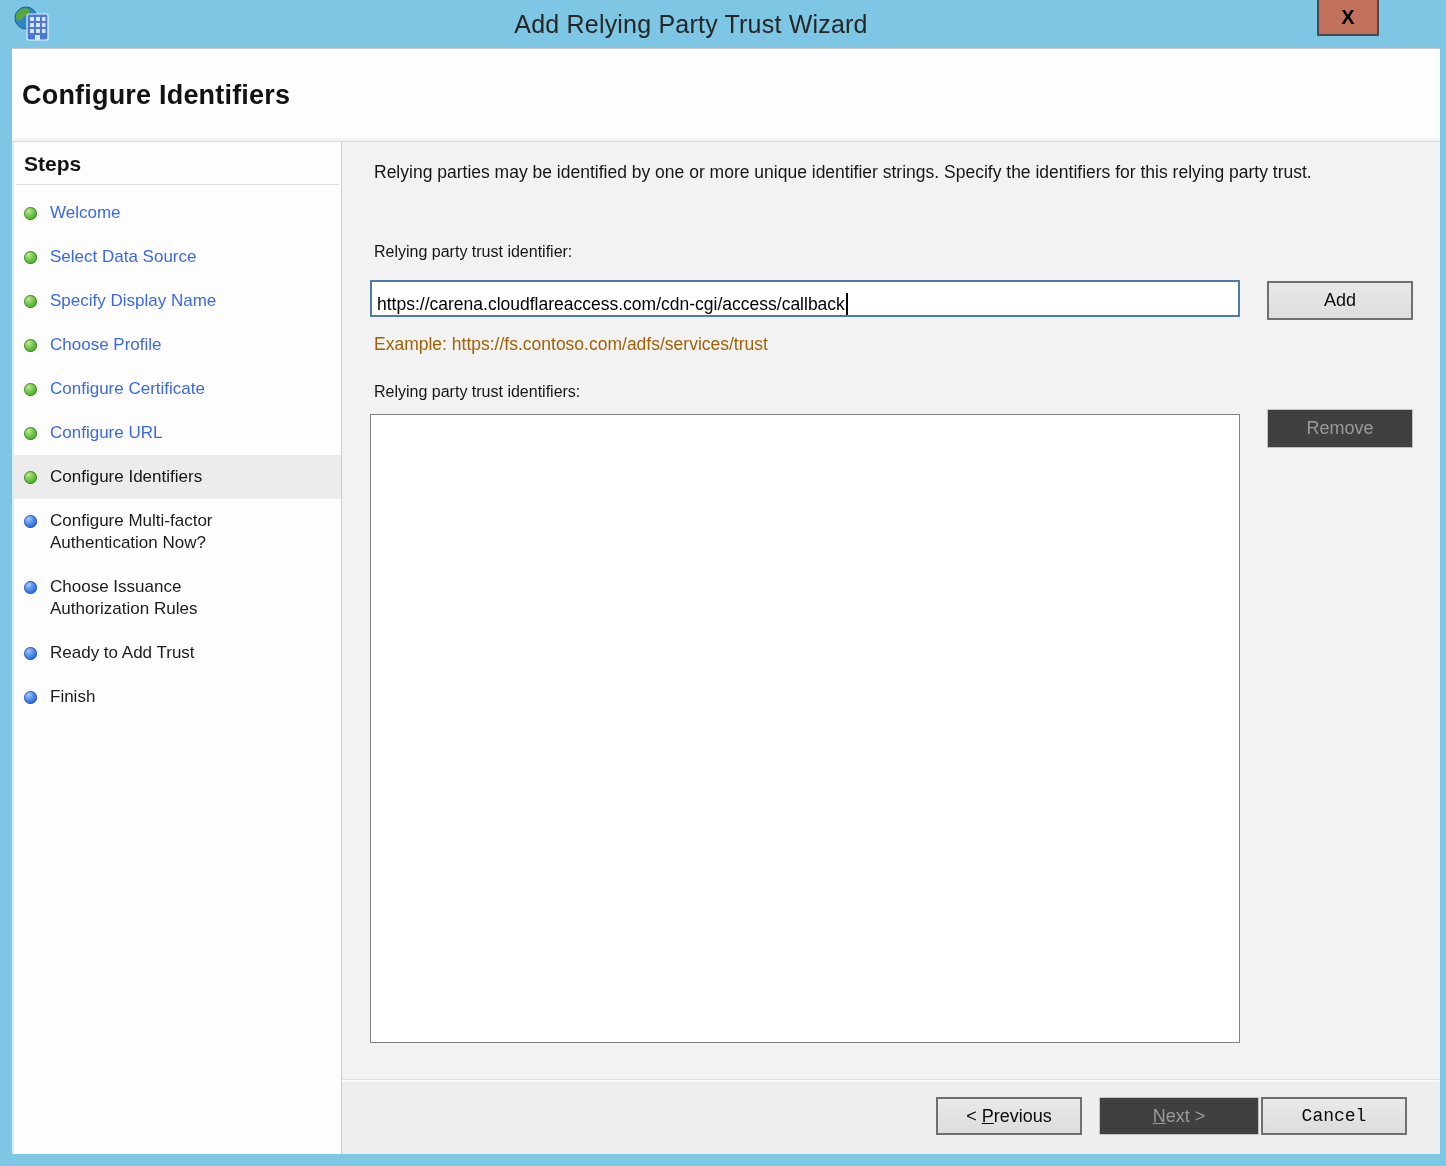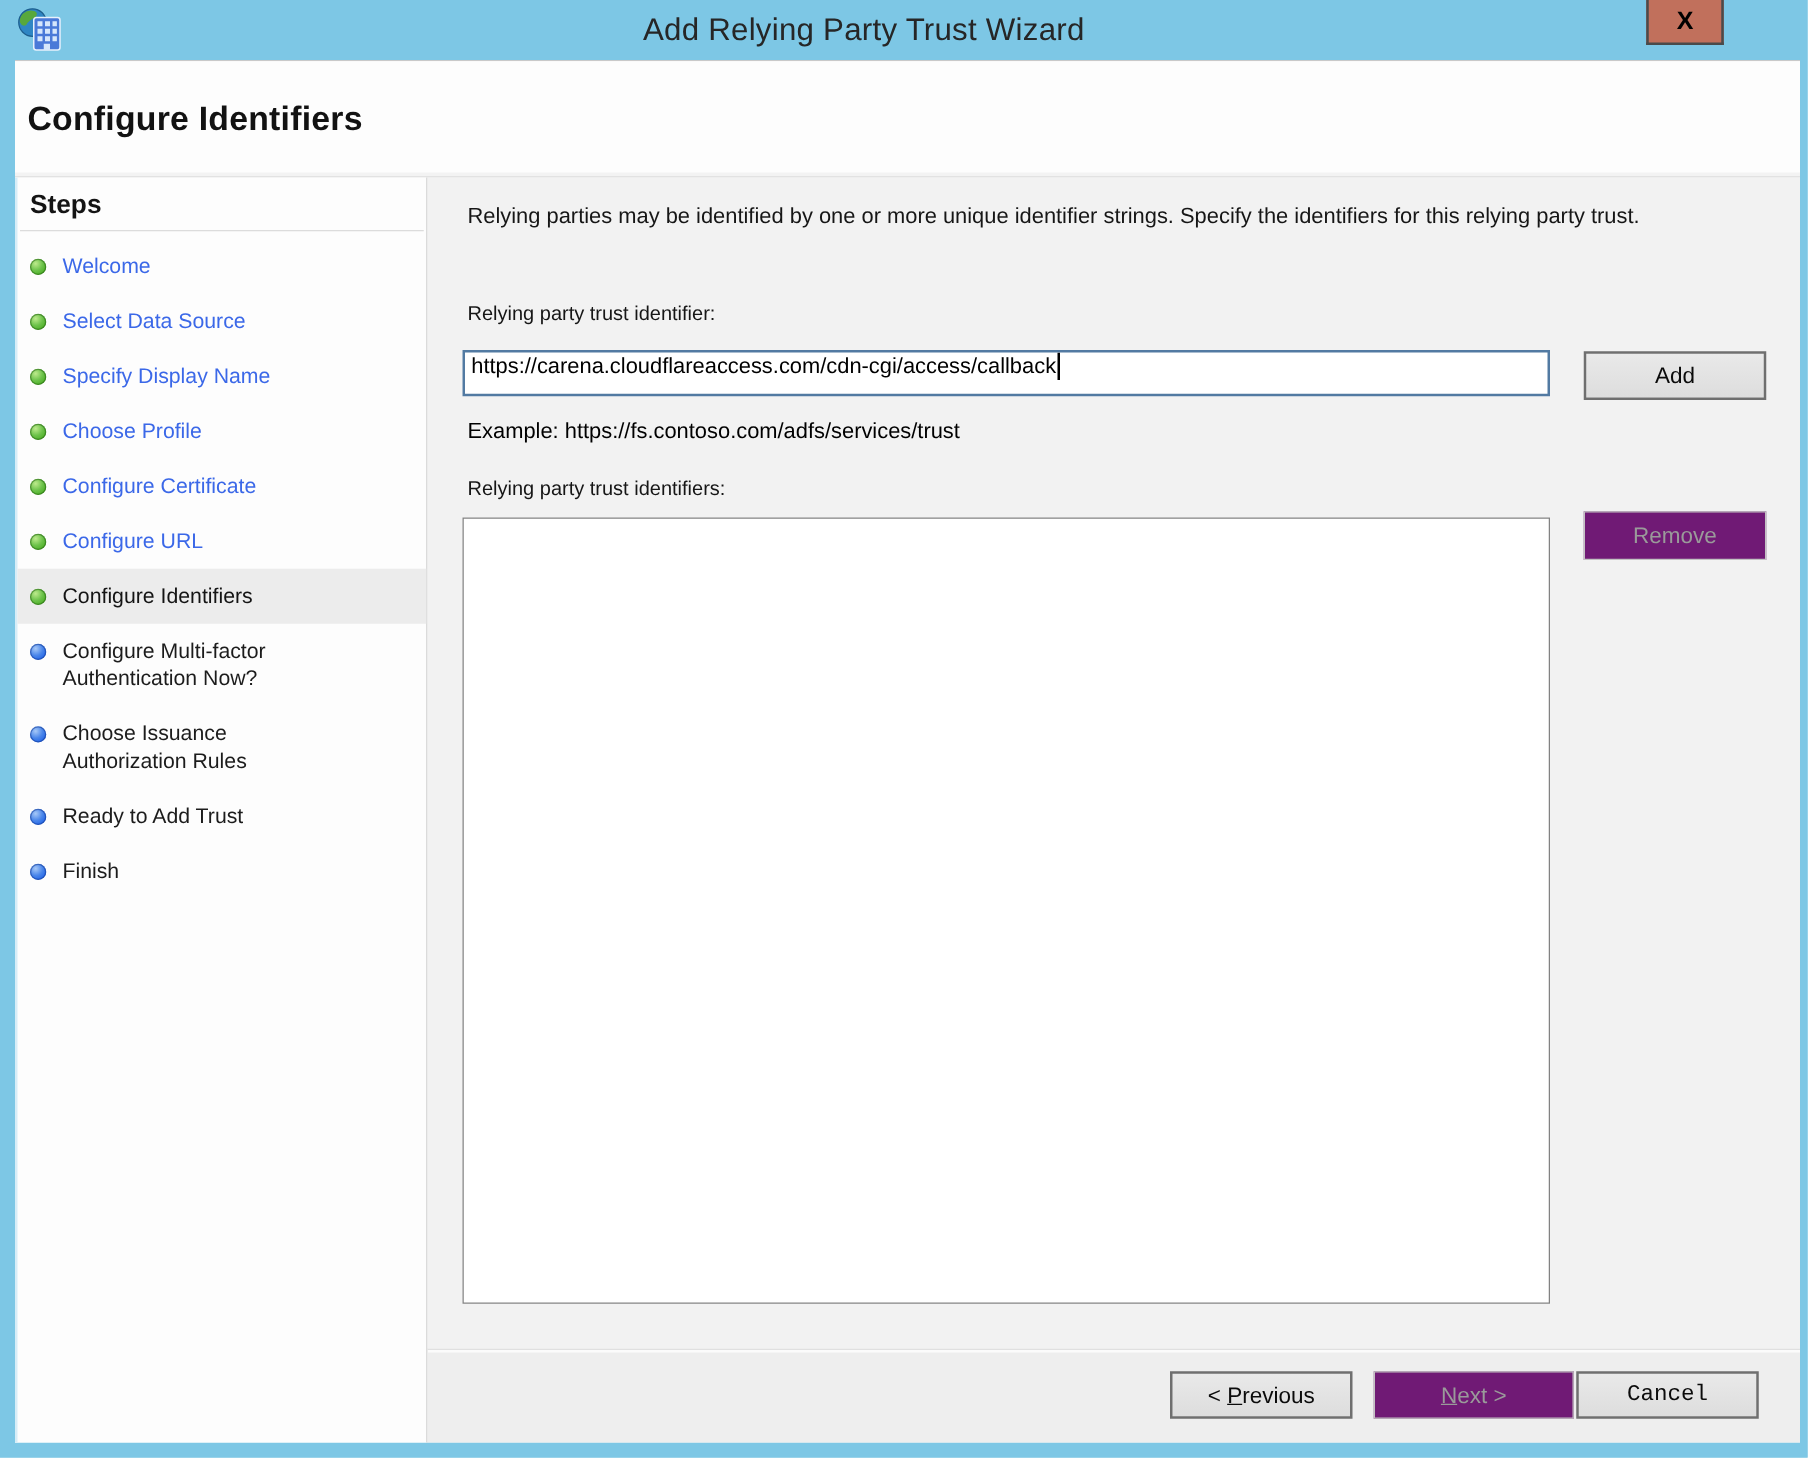--- a/index.html
+++ b/index.html
@@ -85,46 +85,46 @@
   
   .right-col { flex: 1; display: flex; flex-direction: column; min-width: 0; }
   .content { flex: 1; position: relative; background: #f2f2f2; }
 
   .desc {
     position: absolute; left: 32px; top: 17px; width: 1026px;
     font-size: 17.5px; line-height: 27px; color: #161616;
   }
   .field-label { position: absolute; font-size: 16px; color: #161616; }
   .identifier-label { left: 32px; top: 101px; }
-  .example-text { position: absolute; left: 32px; top: 192px; font-size: 17.5px; color: #000000; }
+  .example-text { position: absolute; left: 32px; top: 192px; font-size: 17.5px; color: #a16207; }
   .list-label { left: 32px; top: 241px; }
 
   .textbox {
     position: absolute; left: 28px; top: 138px; width: 870px; height: 37px;
     background: #ffffff; border: 2px solid var(--focus-border);
-    display: flex; align-items: flex-start; padding-left: 5px;
+    display: flex; align-items: flex-end; padding-left: 5px;
     font-size: 17.5px; color: #000; white-space: nowrap; overflow: hidden;
     cursor: text;
   }
   .caret { display: inline-block; width: 2px; height: 22px; background: #000; margin-left: 1px; }
 
   .listbox {
     position: absolute; left: 28px; top: 272px; width: 870px; height: 629px;
     background: #ffffff; border: 1px solid #828282;
   }
 
   .btn {
     font-family: "Liberation Sans", sans-serif;
     font-size: 18px; color: #0b0b0b;
     background: linear-gradient(#e9e9e9, #dddddd);
     border: 2px solid #6f6f6f;
     cursor: pointer;
   }
   .btn.disabled {
-    background: #701a75; border: 1px solid #c2c2c2; color: #9a9a9a; cursor: default;
+    background: #404040; border: 1px solid #c2c2c2; color: #9a9a9a; cursor: default;
   }
   .add-btn { position: absolute; left: 925px; top: 139px; width: 146px; height: 39px; }
   .remove-btn { position: absolute; left: 925px; top: 267px; width: 146px; height: 39px; }
 
   
   .footer {
     height: 75px; background: #eeeeee;
     border-top: 1px solid #e0e0e0;
     box-shadow: inset 0 2px 0 #fbfbfb;
     position: relative;

